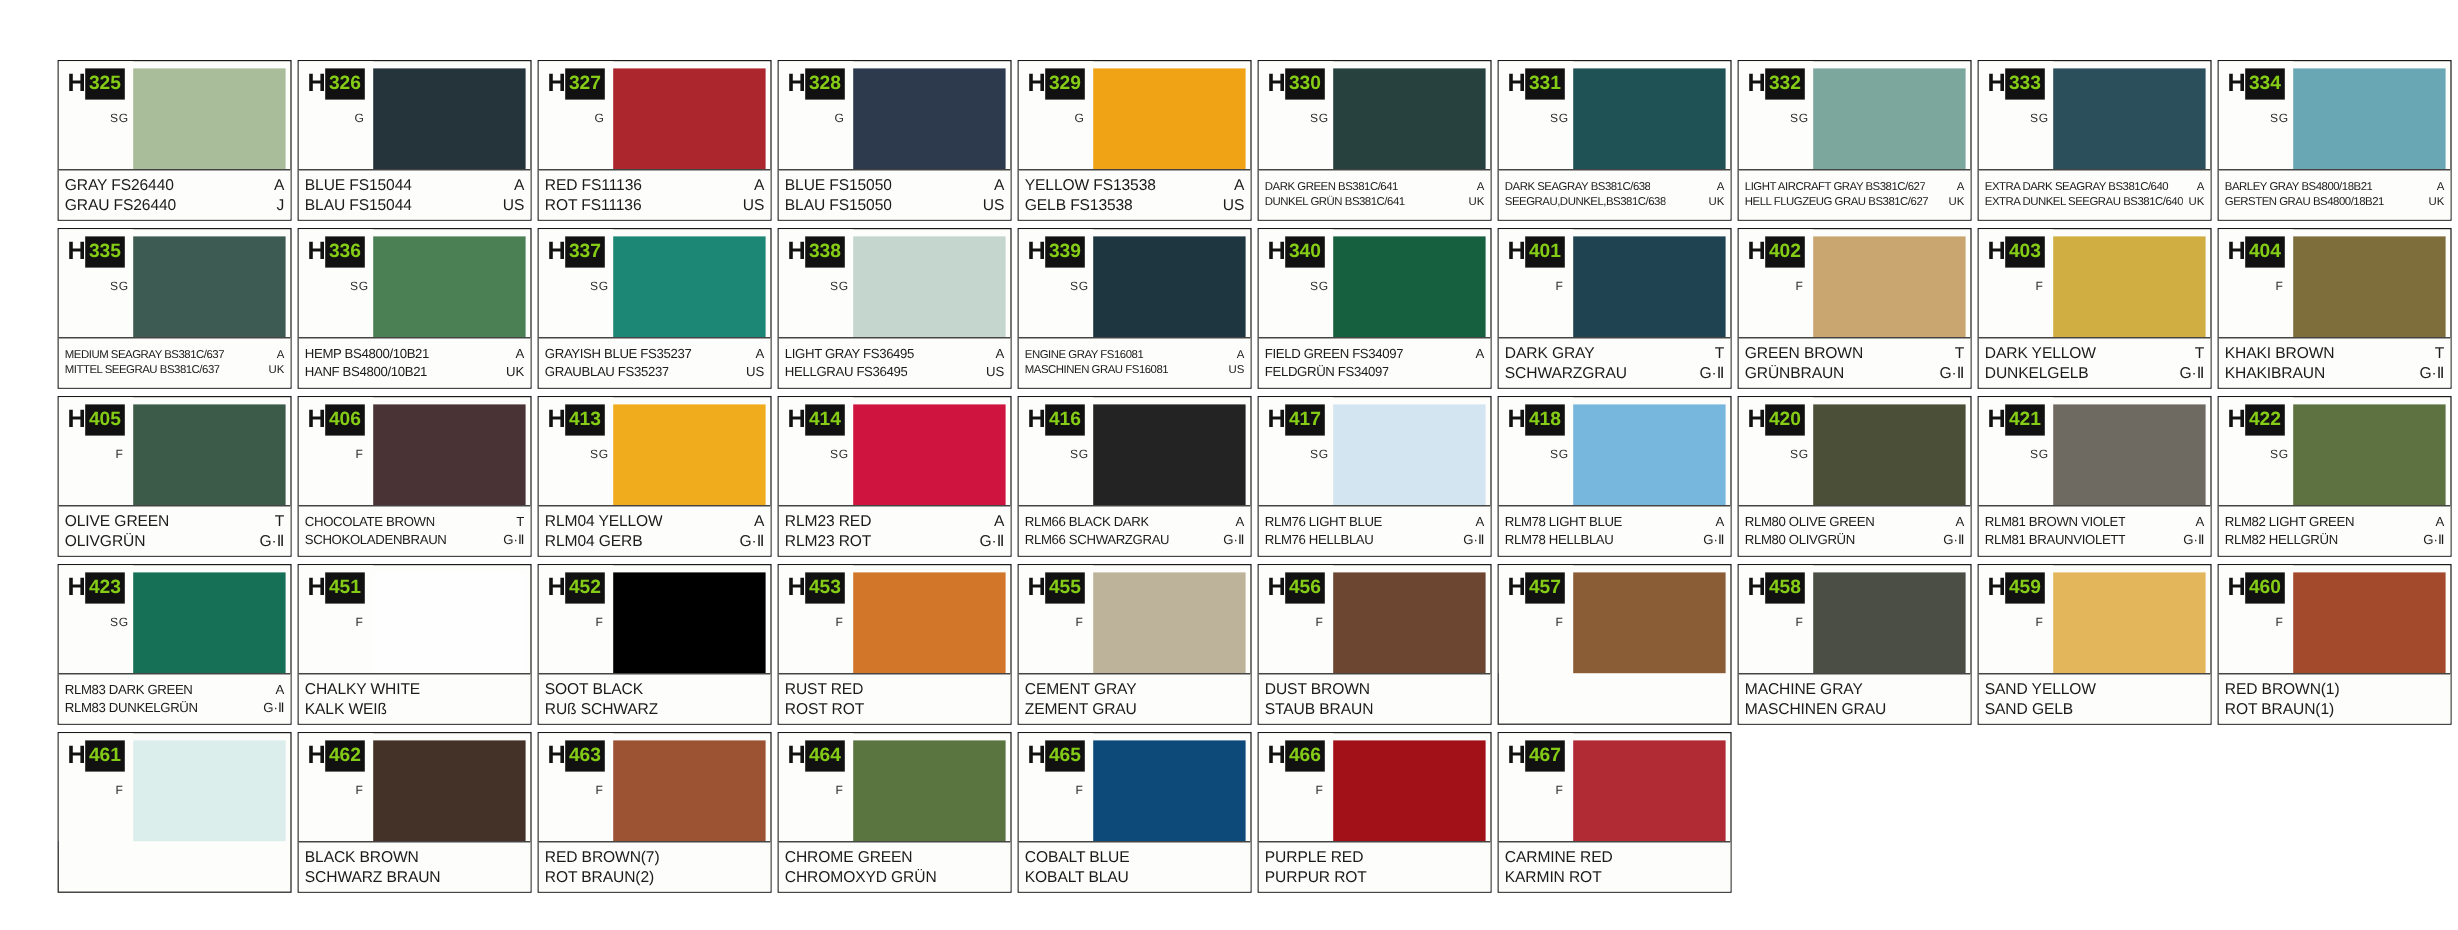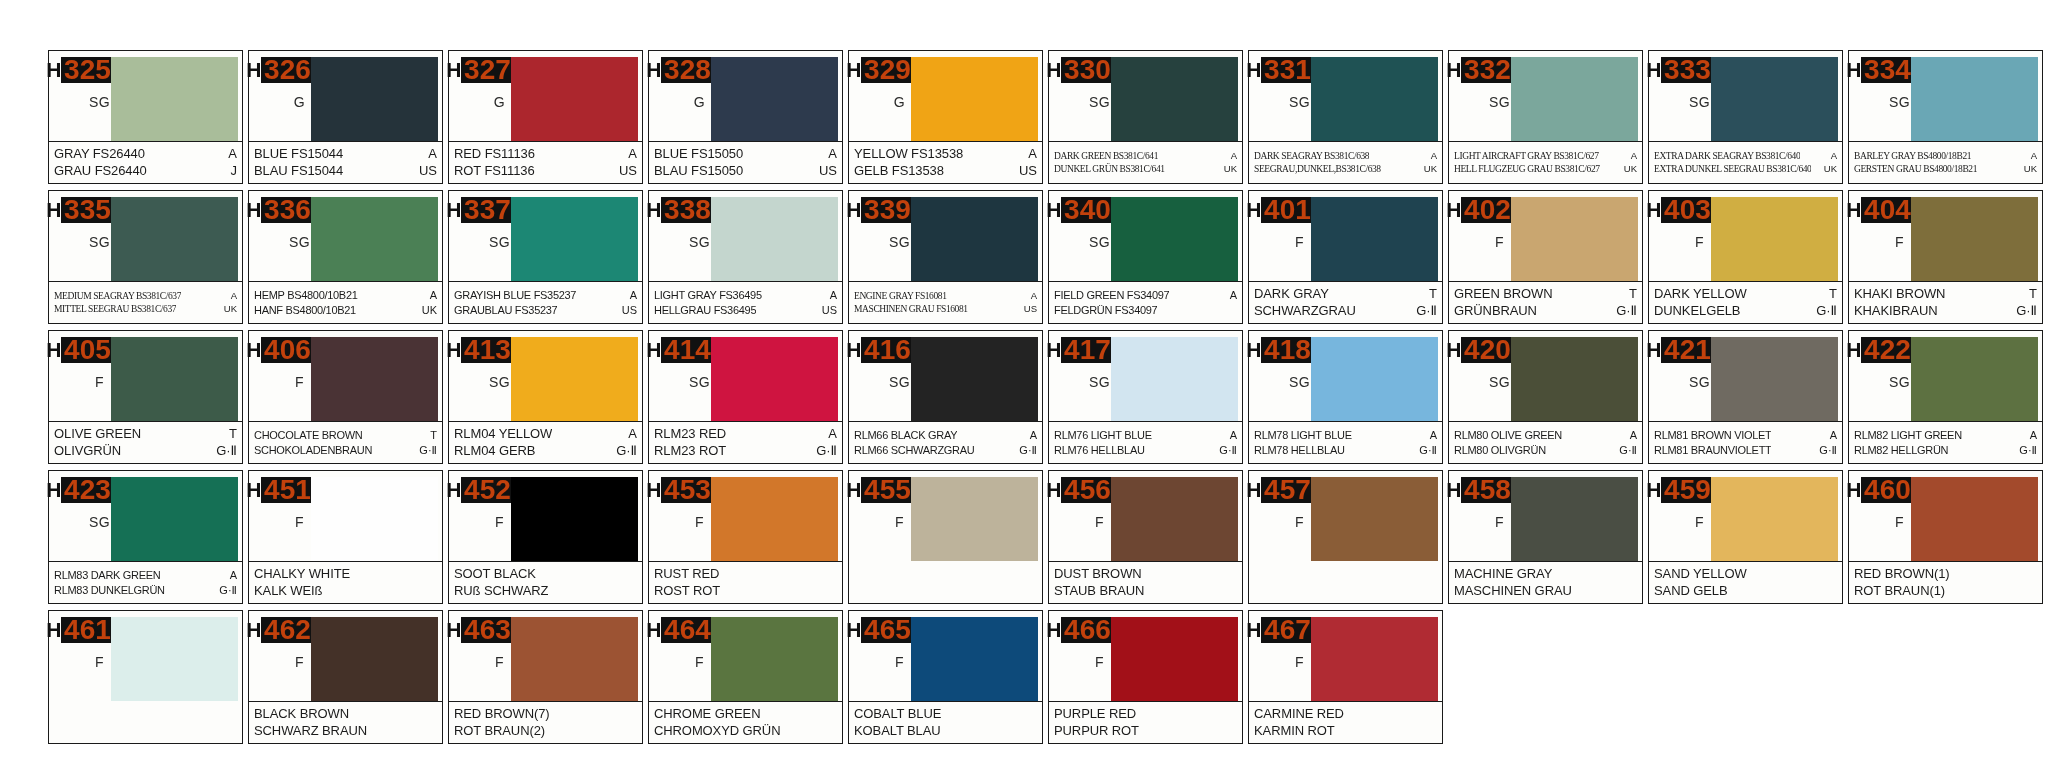--- a/index.html
+++ b/index.html
@@ -61,30 +61,30 @@
   .code-h{
     color:#111;
     font-size:21px;
     padding:0 0px 0 2px;
     font-weight:bold;
     display:inline-block;
     background:transparent;
   }
   .code-num{
     background:#111;
-    color:#c2410c;
-    font-size:28px;
+    color:#84cc16;
+    font-size:16px;
     padding:0 3px;
     display:inline-block;
     font-weight:bold;
     letter-spacing:0px;
   }
   .finish{
     margin-top:11px;
-    font-size:14px;
+    font-size:10px;
     color:#2a2a2a;
     letter-spacing:0.5px;
     margin-left:39px;
   }
   .swatch{
     flex:1 1 auto;
     margin:6px 4px 0 0;
     border:0;
     align-self:stretch;
     margin-bottom:0;
@@ -115,21 +115,21 @@
     text-overflow:clip;
   }
   .sfx{
     font-size:13px;
     color:#1b1b1b;
     padding-left:5px;
     flex:0 0 auto;
   }
   .nm.sm{ font-size:11px; letter-spacing:-0.3px; }
   .sfx.sm{ font-size:11px; }
-  .nm.xs{ font-size:9.5px; letter-spacing:-0.4px;font-family:Liberation Serif, serif; }
+  .nm.xs{ font-size:9.5px; letter-spacing:-0.4px; }
   .sfx.xs{ font-size:9.5px; }
 </style>
 </head>
 <body>
 
 <div id="chart-root">
   <div class="grid">
       <div class="card">
         <div class="card-top">
           <div class="card-meta">
@@ -664,21 +664,21 @@
             <div class="code-badge">
               <span class="code-h">H</span>
               <span class="code-num">416</span>
             </div>
             <div class="finish">SG</div>
           </div>
           <div class="swatch" style="background: rgb(35, 35, 35);"></div>
         </div>
         <div class="card-bottom">
           <div class="nameline">
-            <span class="nm sm">RLM66 BLACK GRAY</span>
+            <span class="nm sm">RLM66 BLACK DARK</span>
             <span class="sfx sm">A</span>
           </div>
           <div class="nameline">
             <span class="nm sm">RLM66 SCHWARZGRAU</span>
             <span class="sfx sm">G·Ⅱ</span>
           </div>
         </div>
       </div>
       <div class="card">
         <div class="card-top">
@@ -881,20 +881,30 @@
       <div class="card">
         <div class="card-top">
           <div class="card-meta">
             <div class="code-badge">
               <span class="code-h">H</span>
               <span class="code-num">455</span>
             </div>
             <div class="finish">F</div>
           </div>
           <div class="swatch" style="background: rgb(189, 179, 155);"></div>
+        </div>
+        <div class="card-bottom">
+          <div class="nameline">
+            <span class="nm">CEMENT GRAY</span>
+            <span class="sfx"></span>
+          </div>
+          <div class="nameline">
+            <span class="nm">ZEMENT GRAU</span>
+            <span class="sfx"></span>
+          </div>
         </div>
       </div>
       <div class="card">
         <div class="card-top">
           <div class="card-meta">
             <div class="code-badge">
               <span class="code-h">H</span>
               <span class="code-num">456</span>
             </div>
             <div class="finish">F</div>

